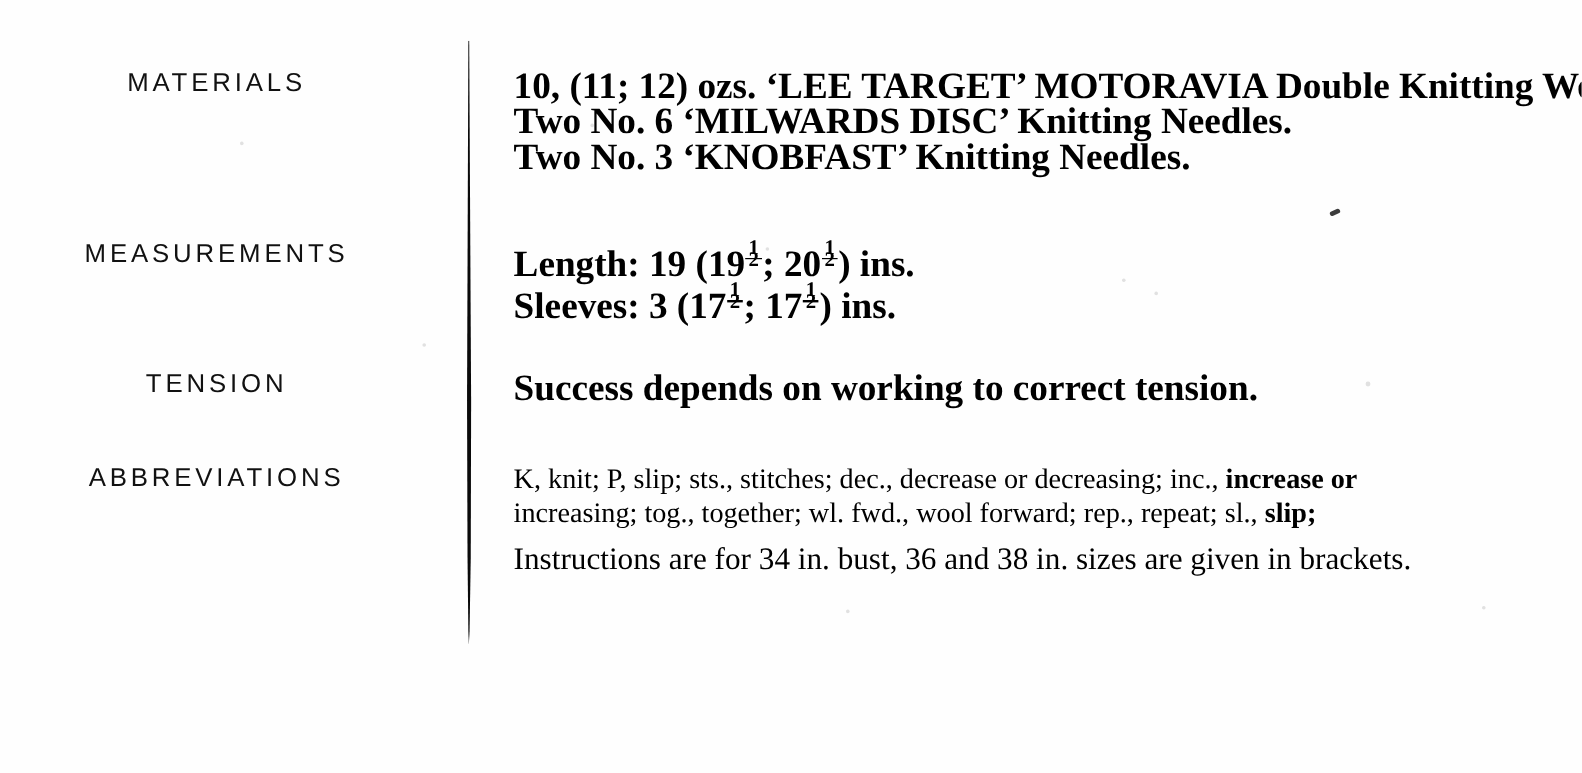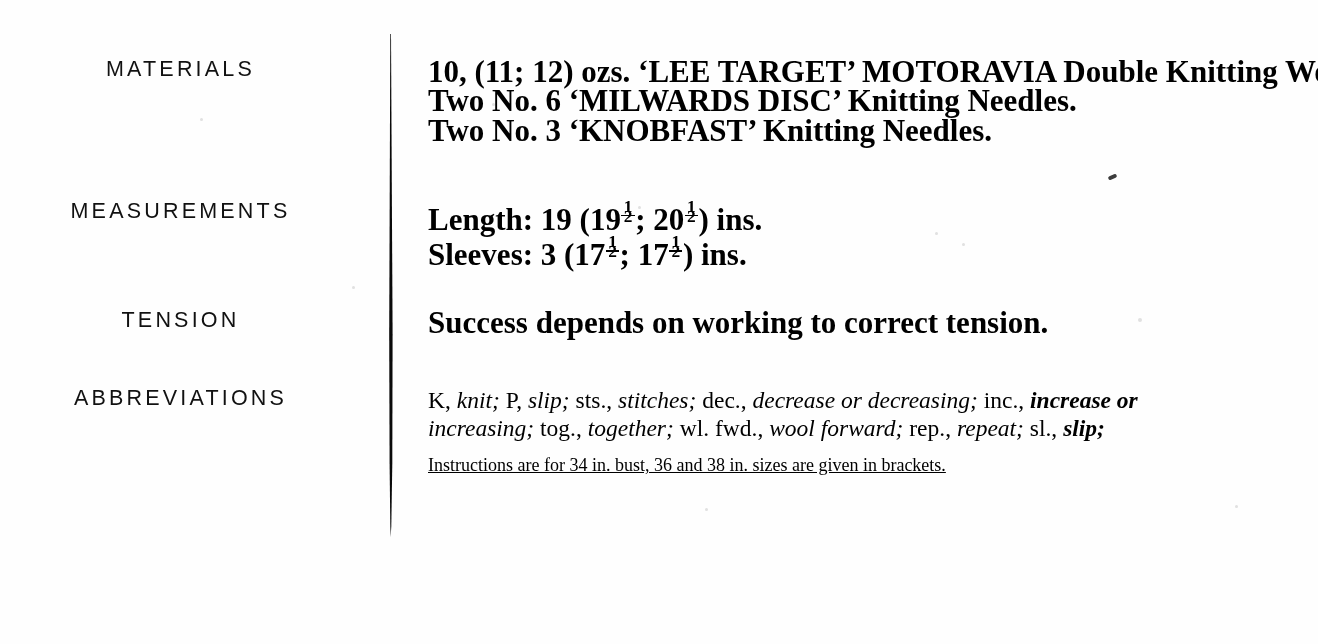--- a/index.html
+++ b/index.html
@@ -46,37 +46,36 @@
     position: absolute;
     left: 428px;
     width: 860px;
     font-family: "Liberation Serif", serif;
     font-size: 31px;
     line-height: 29.4px;
     color: #000000;
   }
   .body .ln { white-space: nowrap; }
   .b   { font-weight: bold; }
-  .i   { font-style: italic; }
-  .bi  { font-weight: bold; font-style: italic; }
+  .i   { }
+  .bi  { font-weight: bold; }
   .reg { font-weight: 400; }
 
   
   .abbr {
     font-size: 23.5px;
     line-height: 28px;
     width: 845px;
   }
   .abbr .ln { white-space: nowrap; display: block; }
   .instr {
-    font-size: 18px;
+    font-size: 26px;
     line-height: 29px;
     margin-top: 9px;
     white-space: nowrap;
-    text-decoration: underline;
   }
 
   
   .frac {
     display: inline-block;
     position: relative;
     width: 0.46em;
     height: 1em;
     vertical-align: baseline;
     font-weight: bold;

